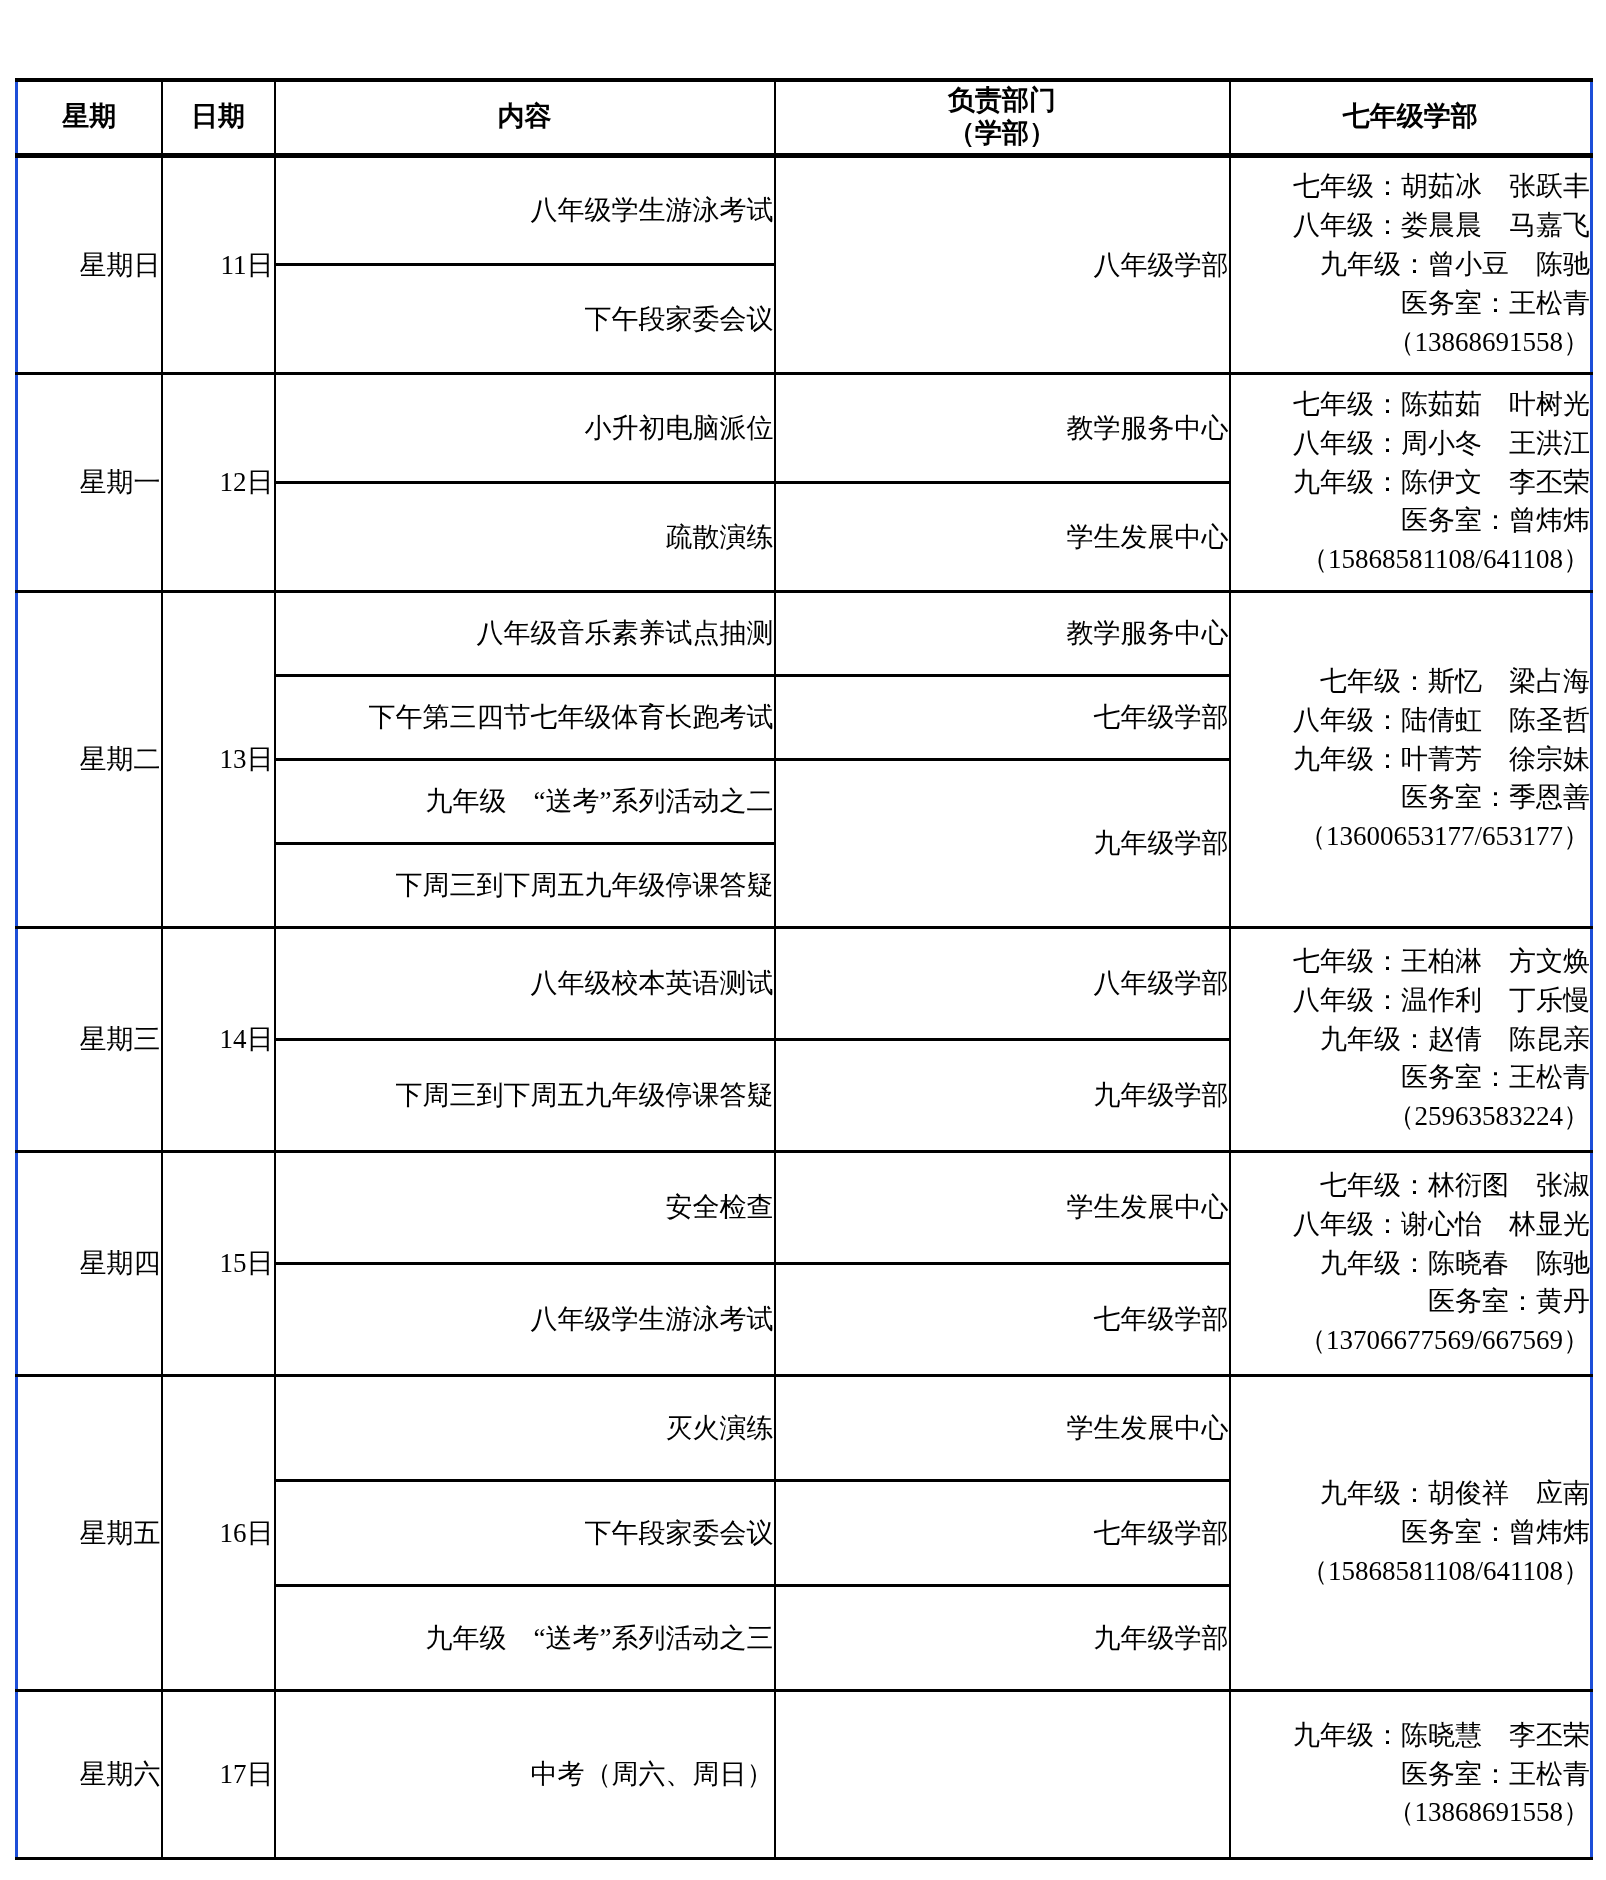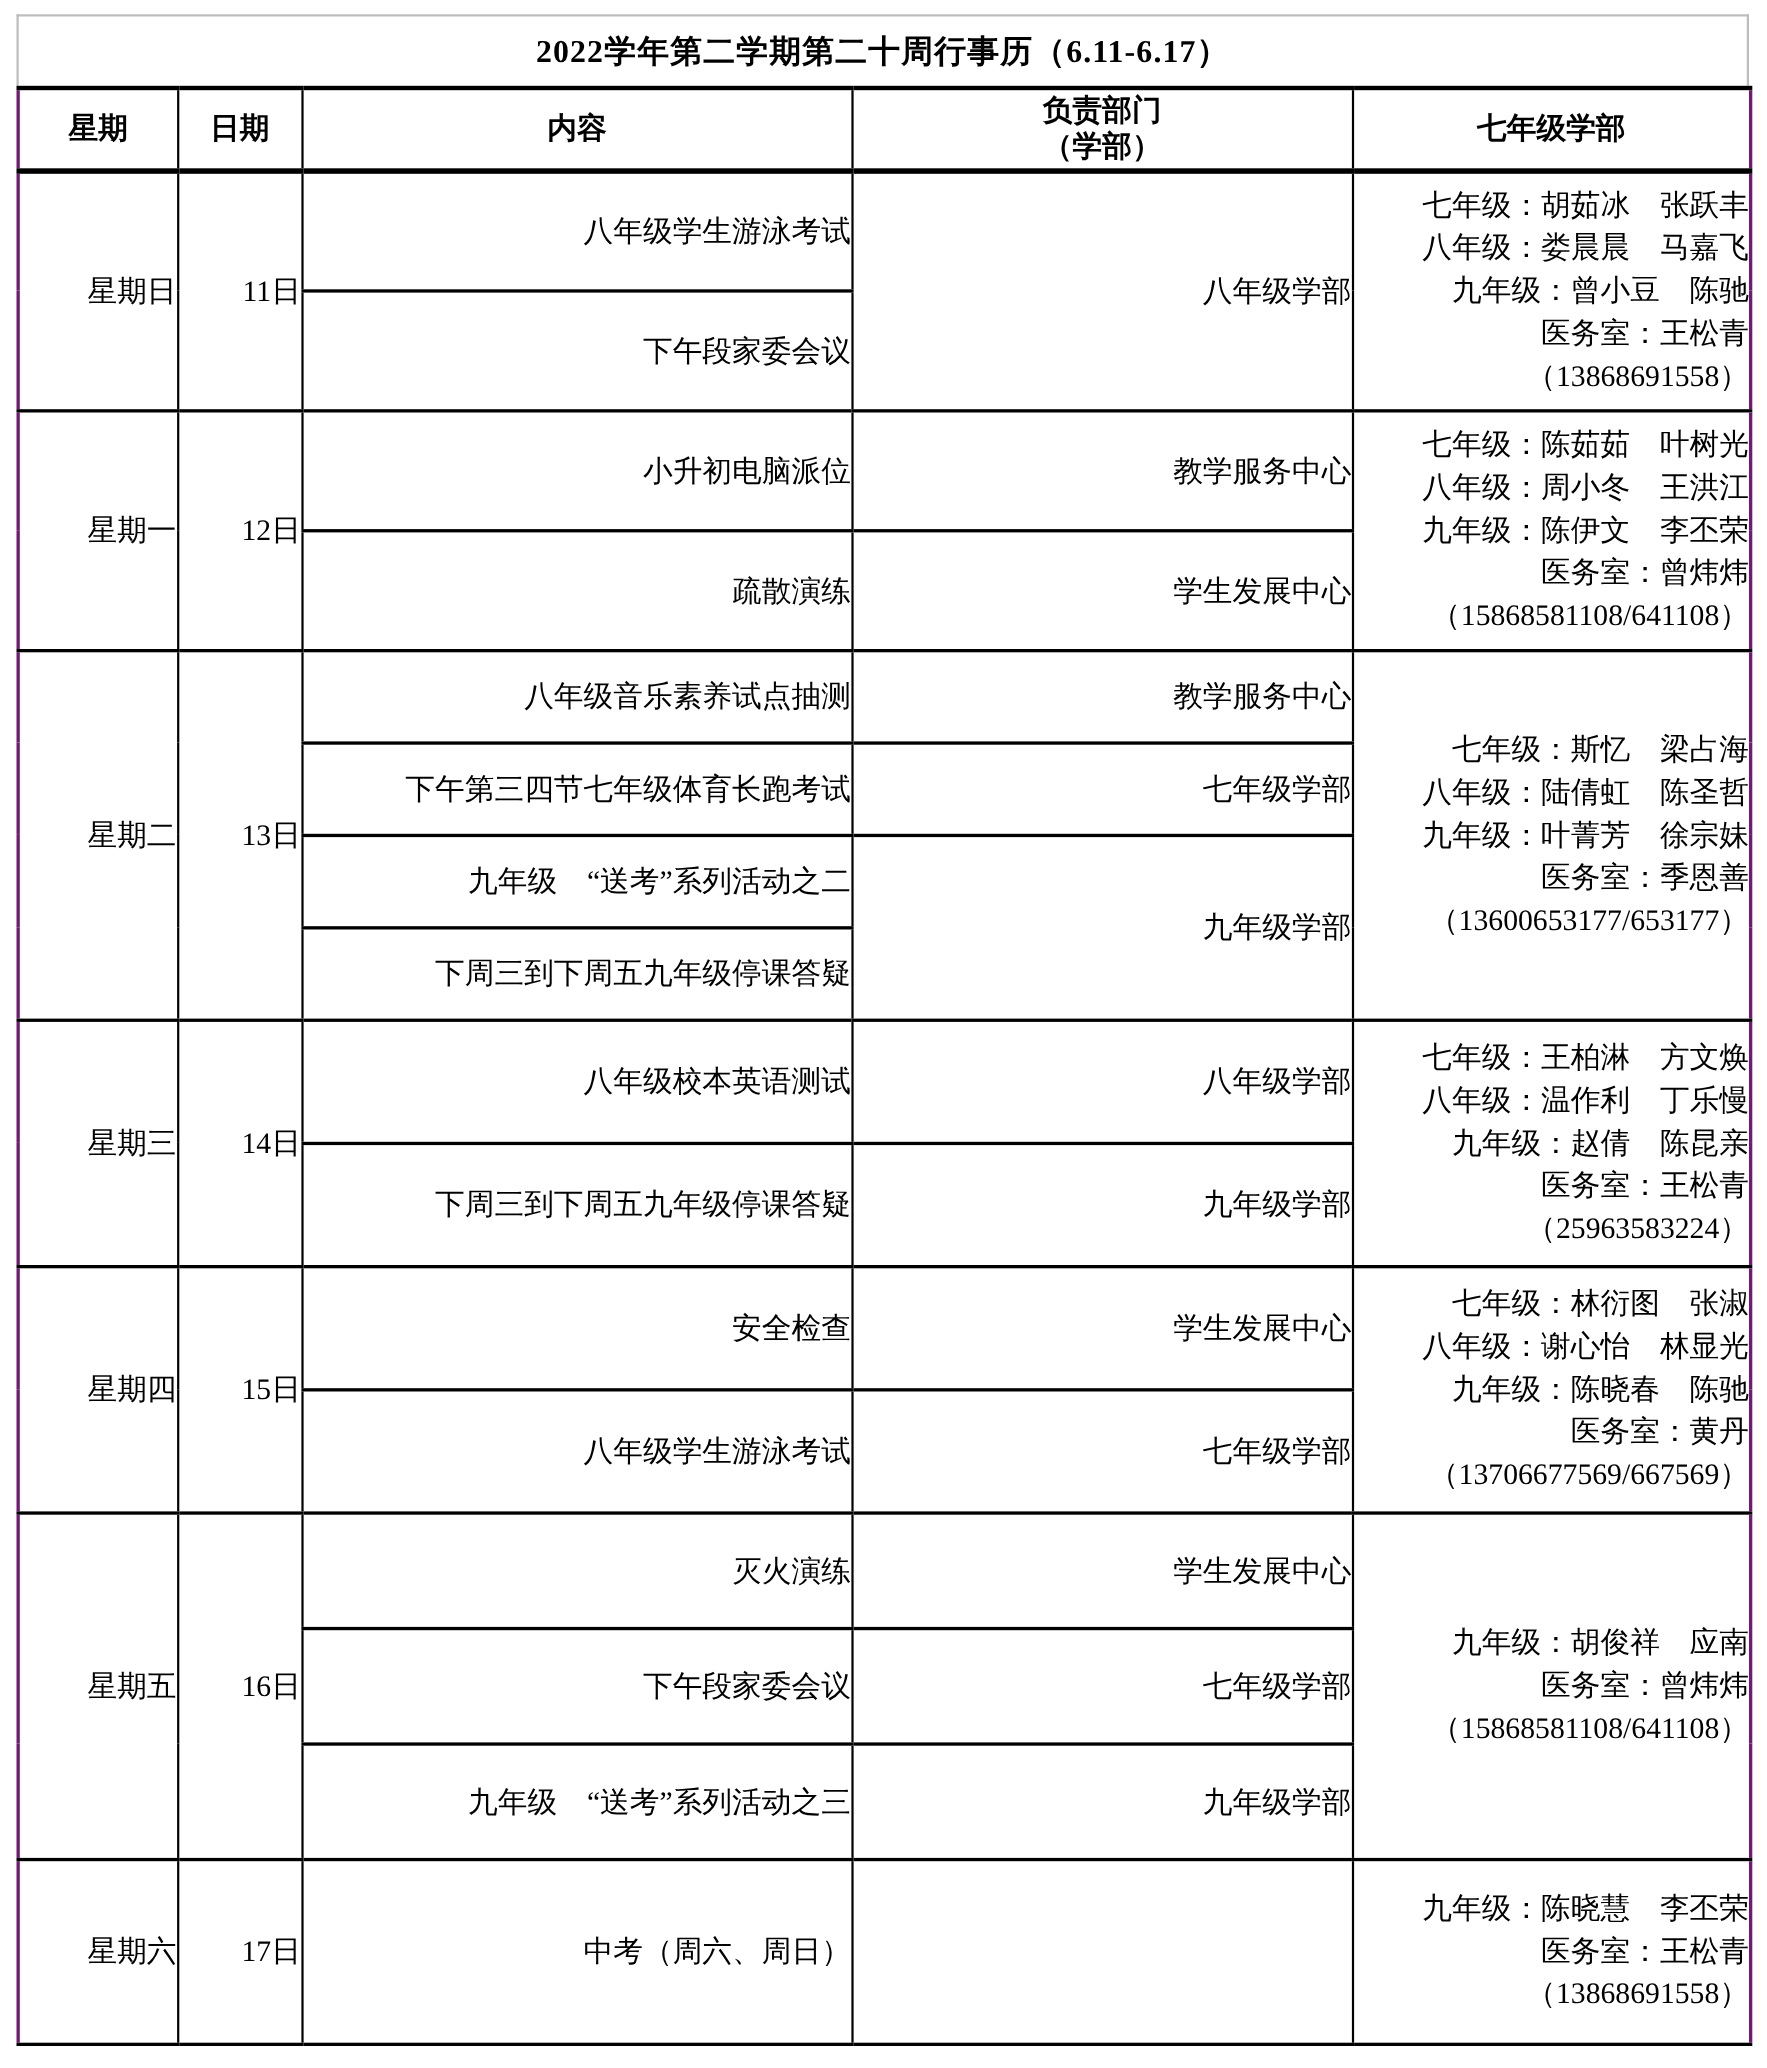--- a/index.html
+++ b/index.html
@@ -31,21 +31,21 @@
   }
   table.cal {
     position: absolute;
     left: 15px;
     top: 78px;
     width: 1575px;
     border-collapse: collapse;
     table-layout: fixed;
     background: #ffffff;
   }
-  table.cal { border: 3px solid #701a75; padding-left: 44px; }
+  table.cal { border: 3px solid #1d4ed8; padding-left: 44px; }
   .cal th, .cal td {
     border: 2px solid #000;
     box-sizing: border-box;
     padding: 0;
     font-size: 27px;
     vertical-align: middle;
     overflow: hidden;
   }
   .cal td { border-top-width: 3px; border-bottom-width: 3px; }
   .cal thead th {
@@ -70,21 +70,20 @@
   tr.r84  { height: 84px; }
   tr.r112 { height: 112px; }
   tr.r105 { height: 105px; }
   tr.r168 { height: 168px; }
 </style>
 </head>
 <body>
 
 <div class="page">
 
-  <div class="title-bar">2022学年第二学期第二十周行事历（6.11-6.17）</div>
 
   <table class="cal">
     <colgroup>
       <col style="width:145px">
       <col style="width:113px">
       <col style="width:500px">
       <col style="width:455px">
       <col style="width:362px">
     </colgroup>
     <thead>

